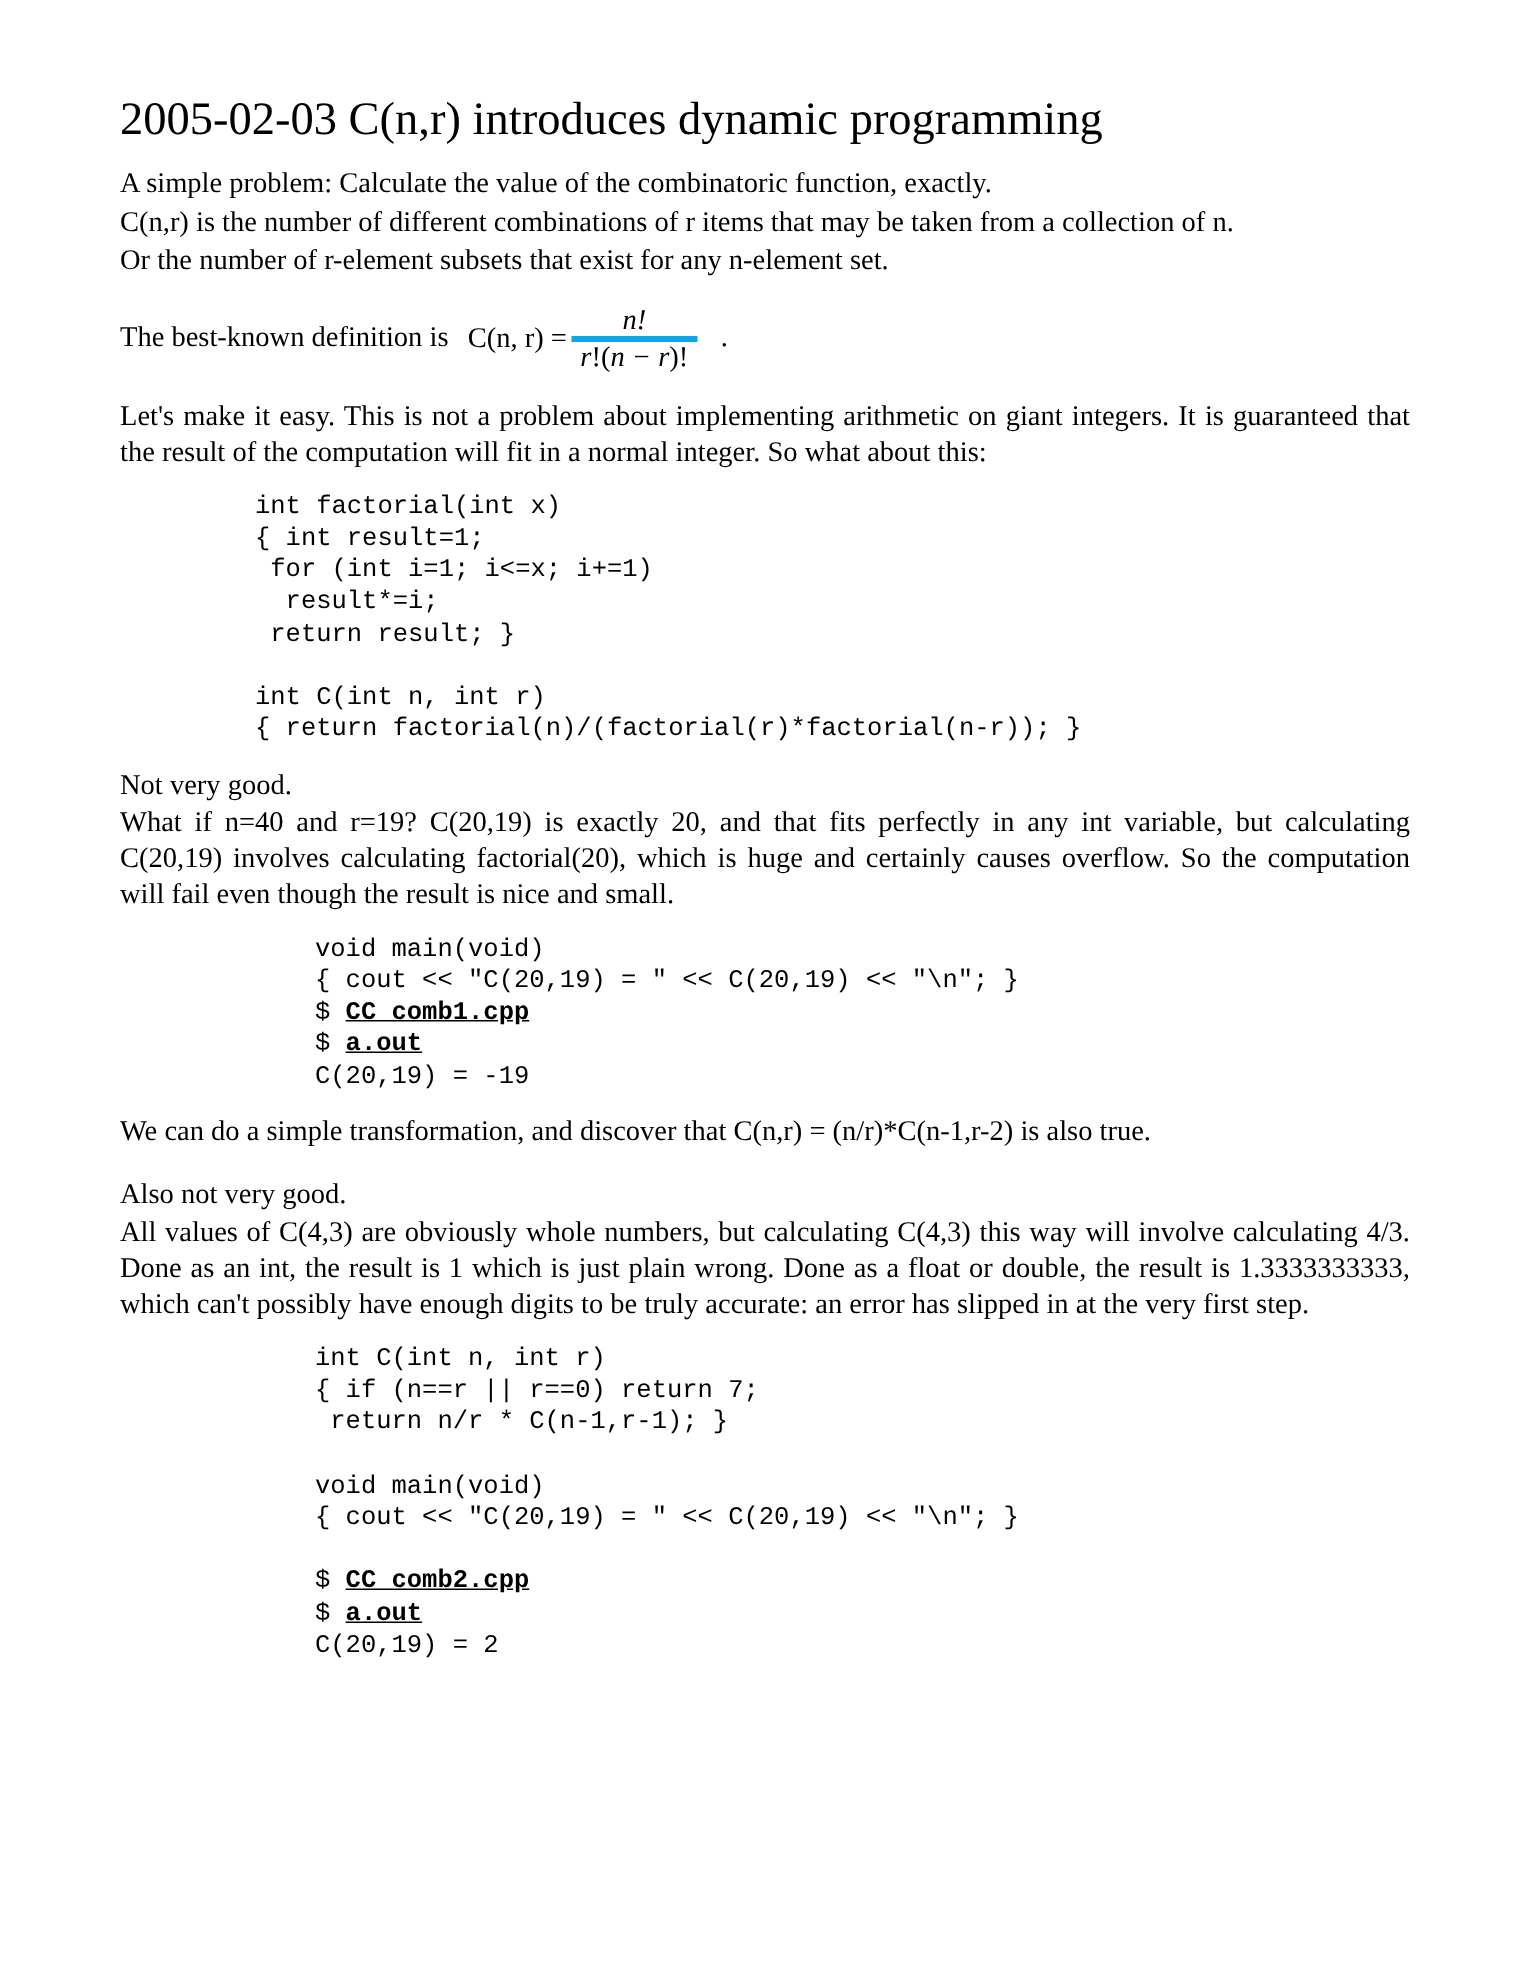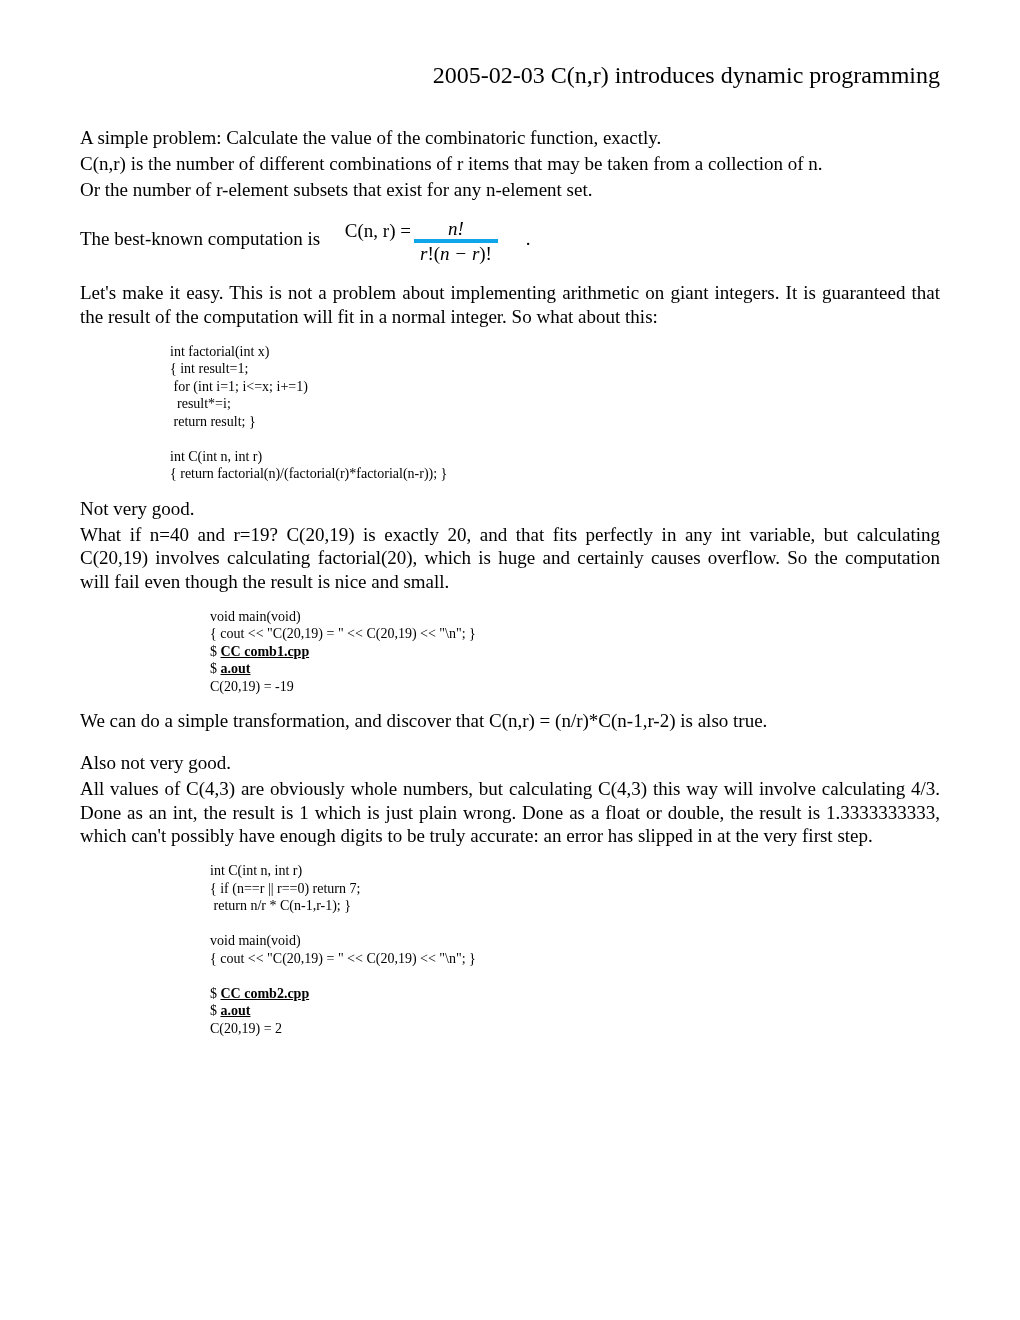--- a/index.html
+++ b/index.html
@@ -7,45 +7,45 @@
     font-size: 19px;
     line-height: 1.25;
     margin: 0;
     padding: 60px 80px 80px 80px;
     width: 1020px;
     box-sizing: border-box;
     color: #000;
     background: #fff;
   }
   .title {
-    text-align: right;
-    font-size: 24px;
-    margin-bottom: 36px;
+    font-size: 31px;
+    margin-bottom: 12px;
   }
   p {
     margin: 0 0 2px 0;
   }
   .para-gap { margin-top: 18px; }
   .code {
-    font-family: Liberation Serif, serif;
-    font-size: 14px;
+    font-family: Liberation Mono, monospace;
+    font-size: 17px;
     white-space: pre;
     margin: 14px 0 14px 90px;
     line-height: 1.25;
   }
   .code.indent2 { margin-left: 130px; }
   .u { text-decoration: underline; font-weight: bold; text-align: right; }
   .justify { text-align: justify; }
   
   .formula {
     display: inline-flex;
+    align-items: center;
     font-style: italic;
     font-family: "Times New Roman", Times, serif;
     vertical-align: middle;
-    margin: 0 20px;
+    margin: 0 8px;
   }
   .frac {
     display: inline-flex;
     flex-direction: column;
     align-items: center;
     margin: 0 3px;
     line-height: 1;
   }
   .frac .num { padding: 0 6px 1px 6px; }
   .frac .den {
@@ -57,21 +57,21 @@
 </head>
 <body>
 
 <div class="title">2005-02-03  C(n,r) introduces dynamic programming</div>
 
 <p>A simple problem: Calculate the value of the combinatoric function, exactly.</p>
 <p>C(n,r) is the number of different combinations of r items that may be taken from a collection of n.</p>
 <p>Or the number of r-element subsets that exist for any n-element set.</p>
 
 <p class="para-gap">
-  <span>The best-known computation is </span>
+  <span>The best-known definition is </span>
   <span class="formula">
     <span><span class="upright">C</span><span class="upright">(n, r) = </span></span>
     <span class="frac">
       <span class="num"><span>n!</span></span>
       <span class="den">
         <span>r</span><span class="upright">!(</span><span>n − r</span><span class="upright">)!</span>
       </span>
     </span>
   </span>
   <span>.</span>

